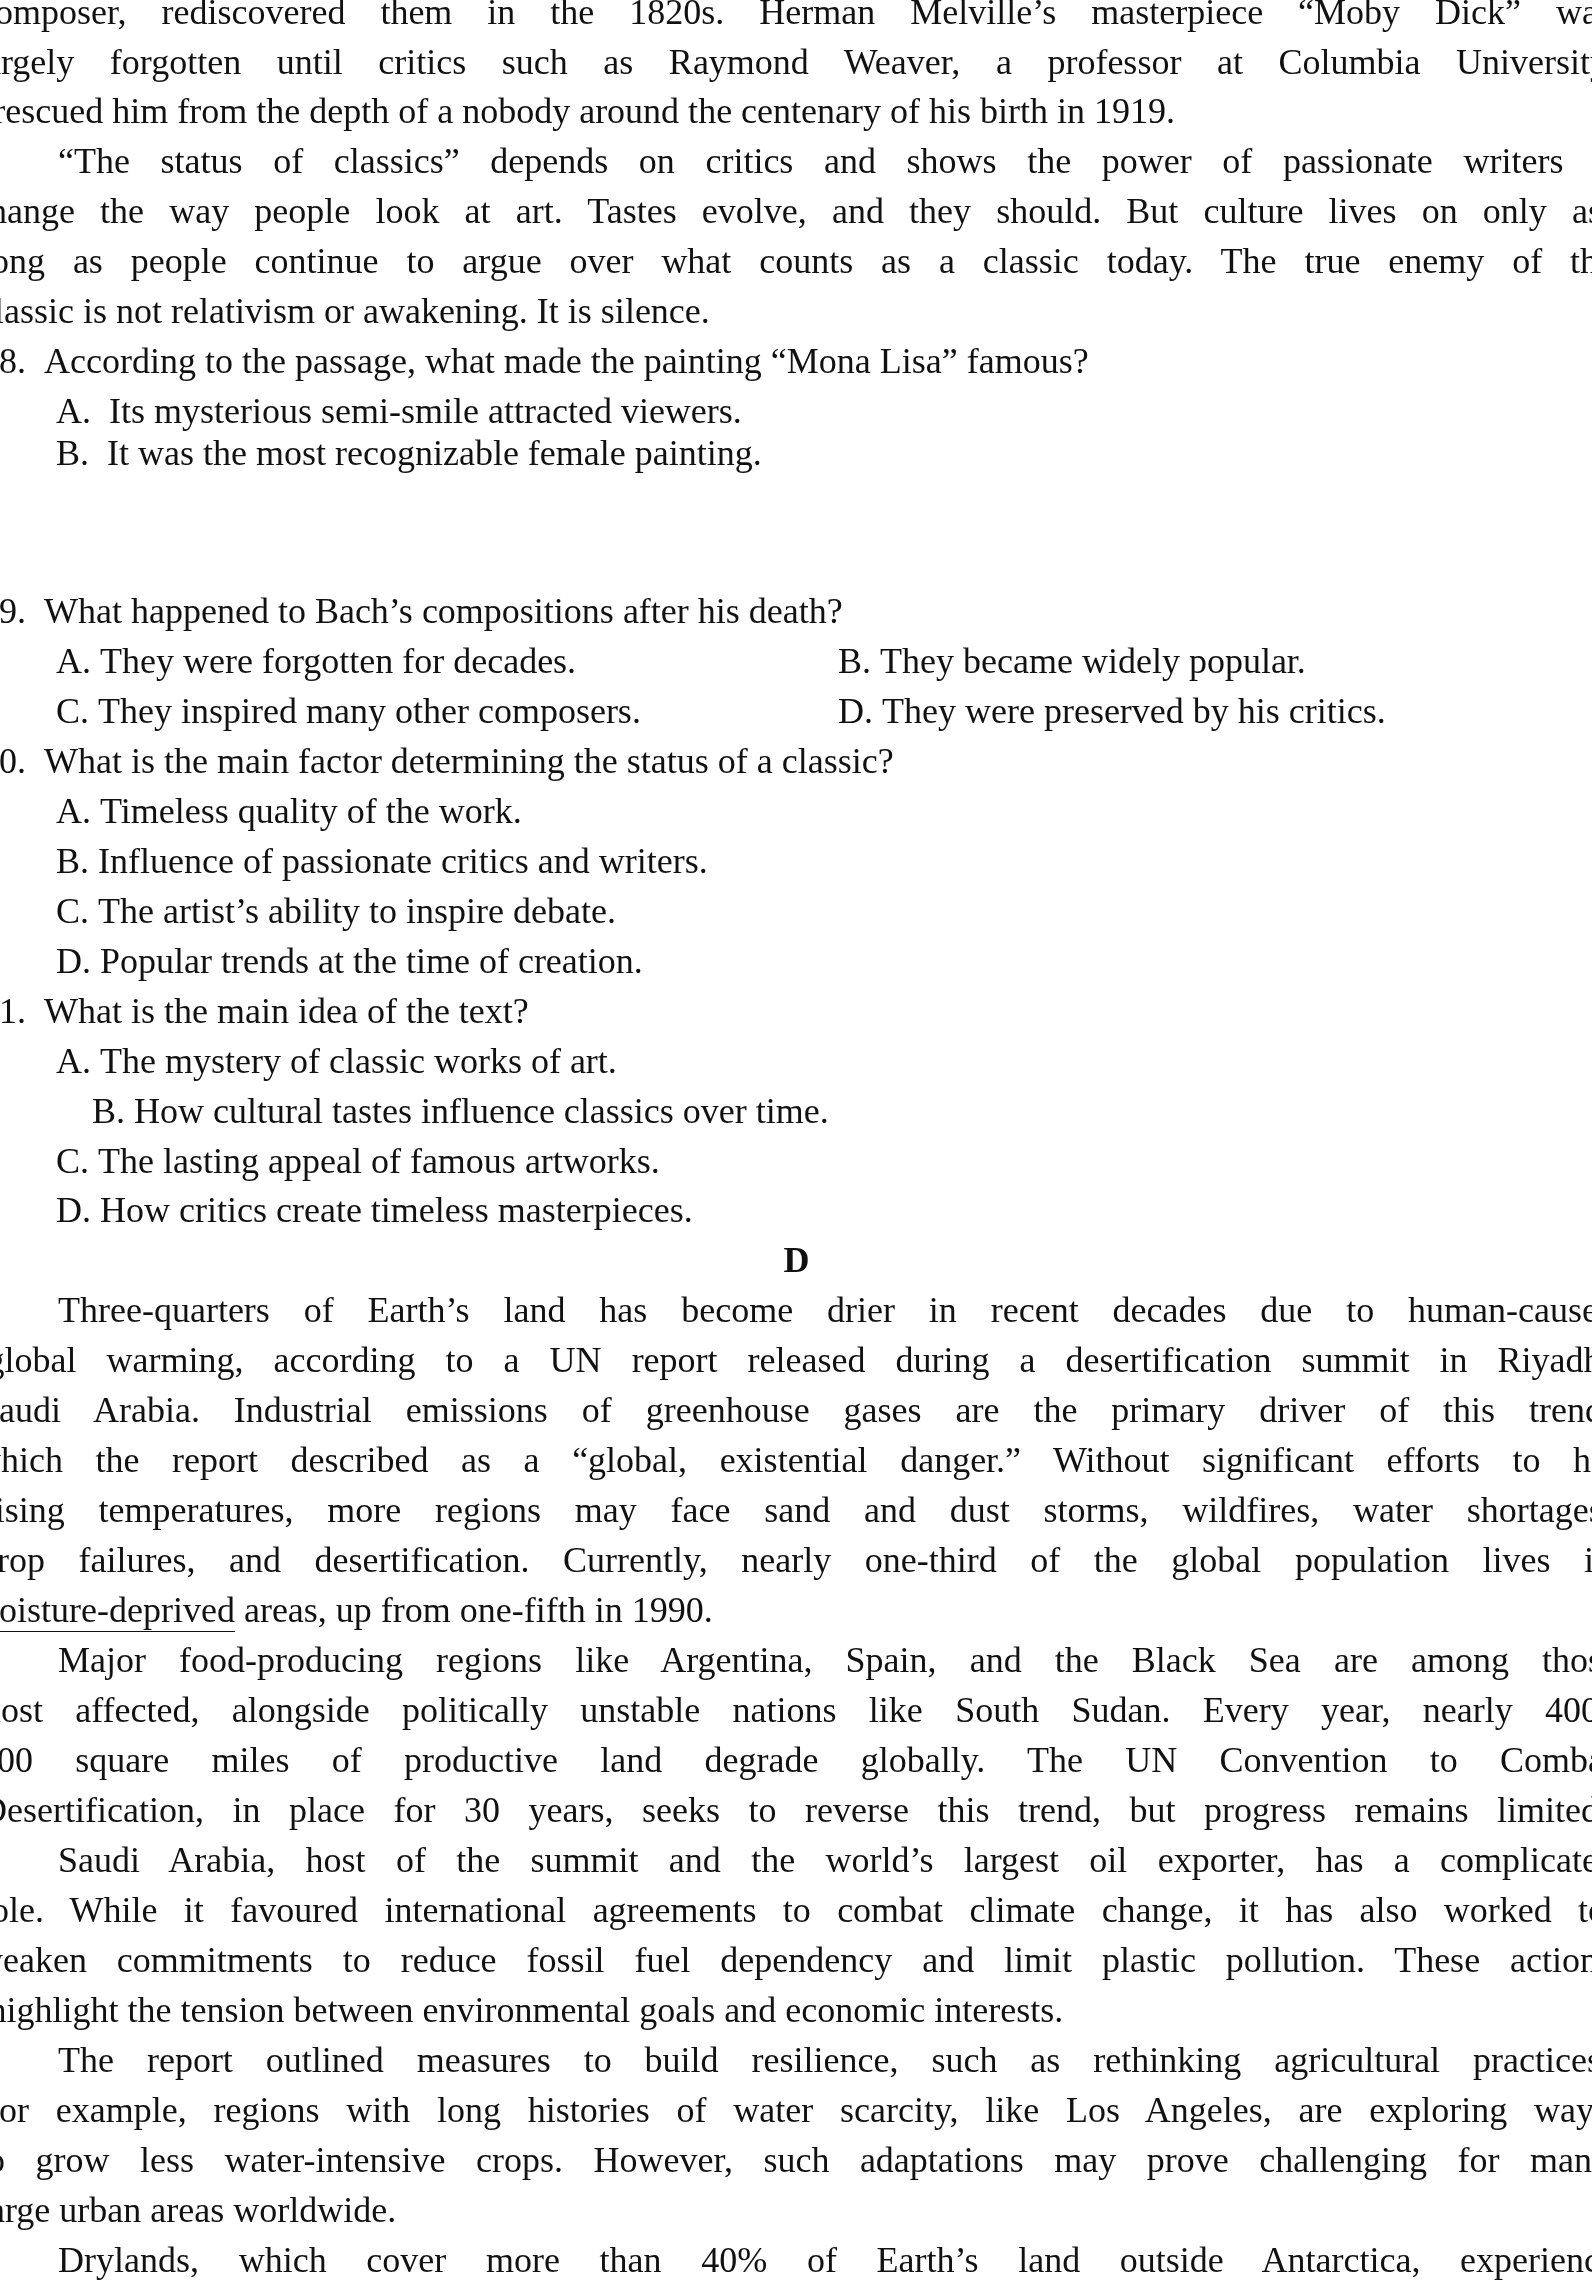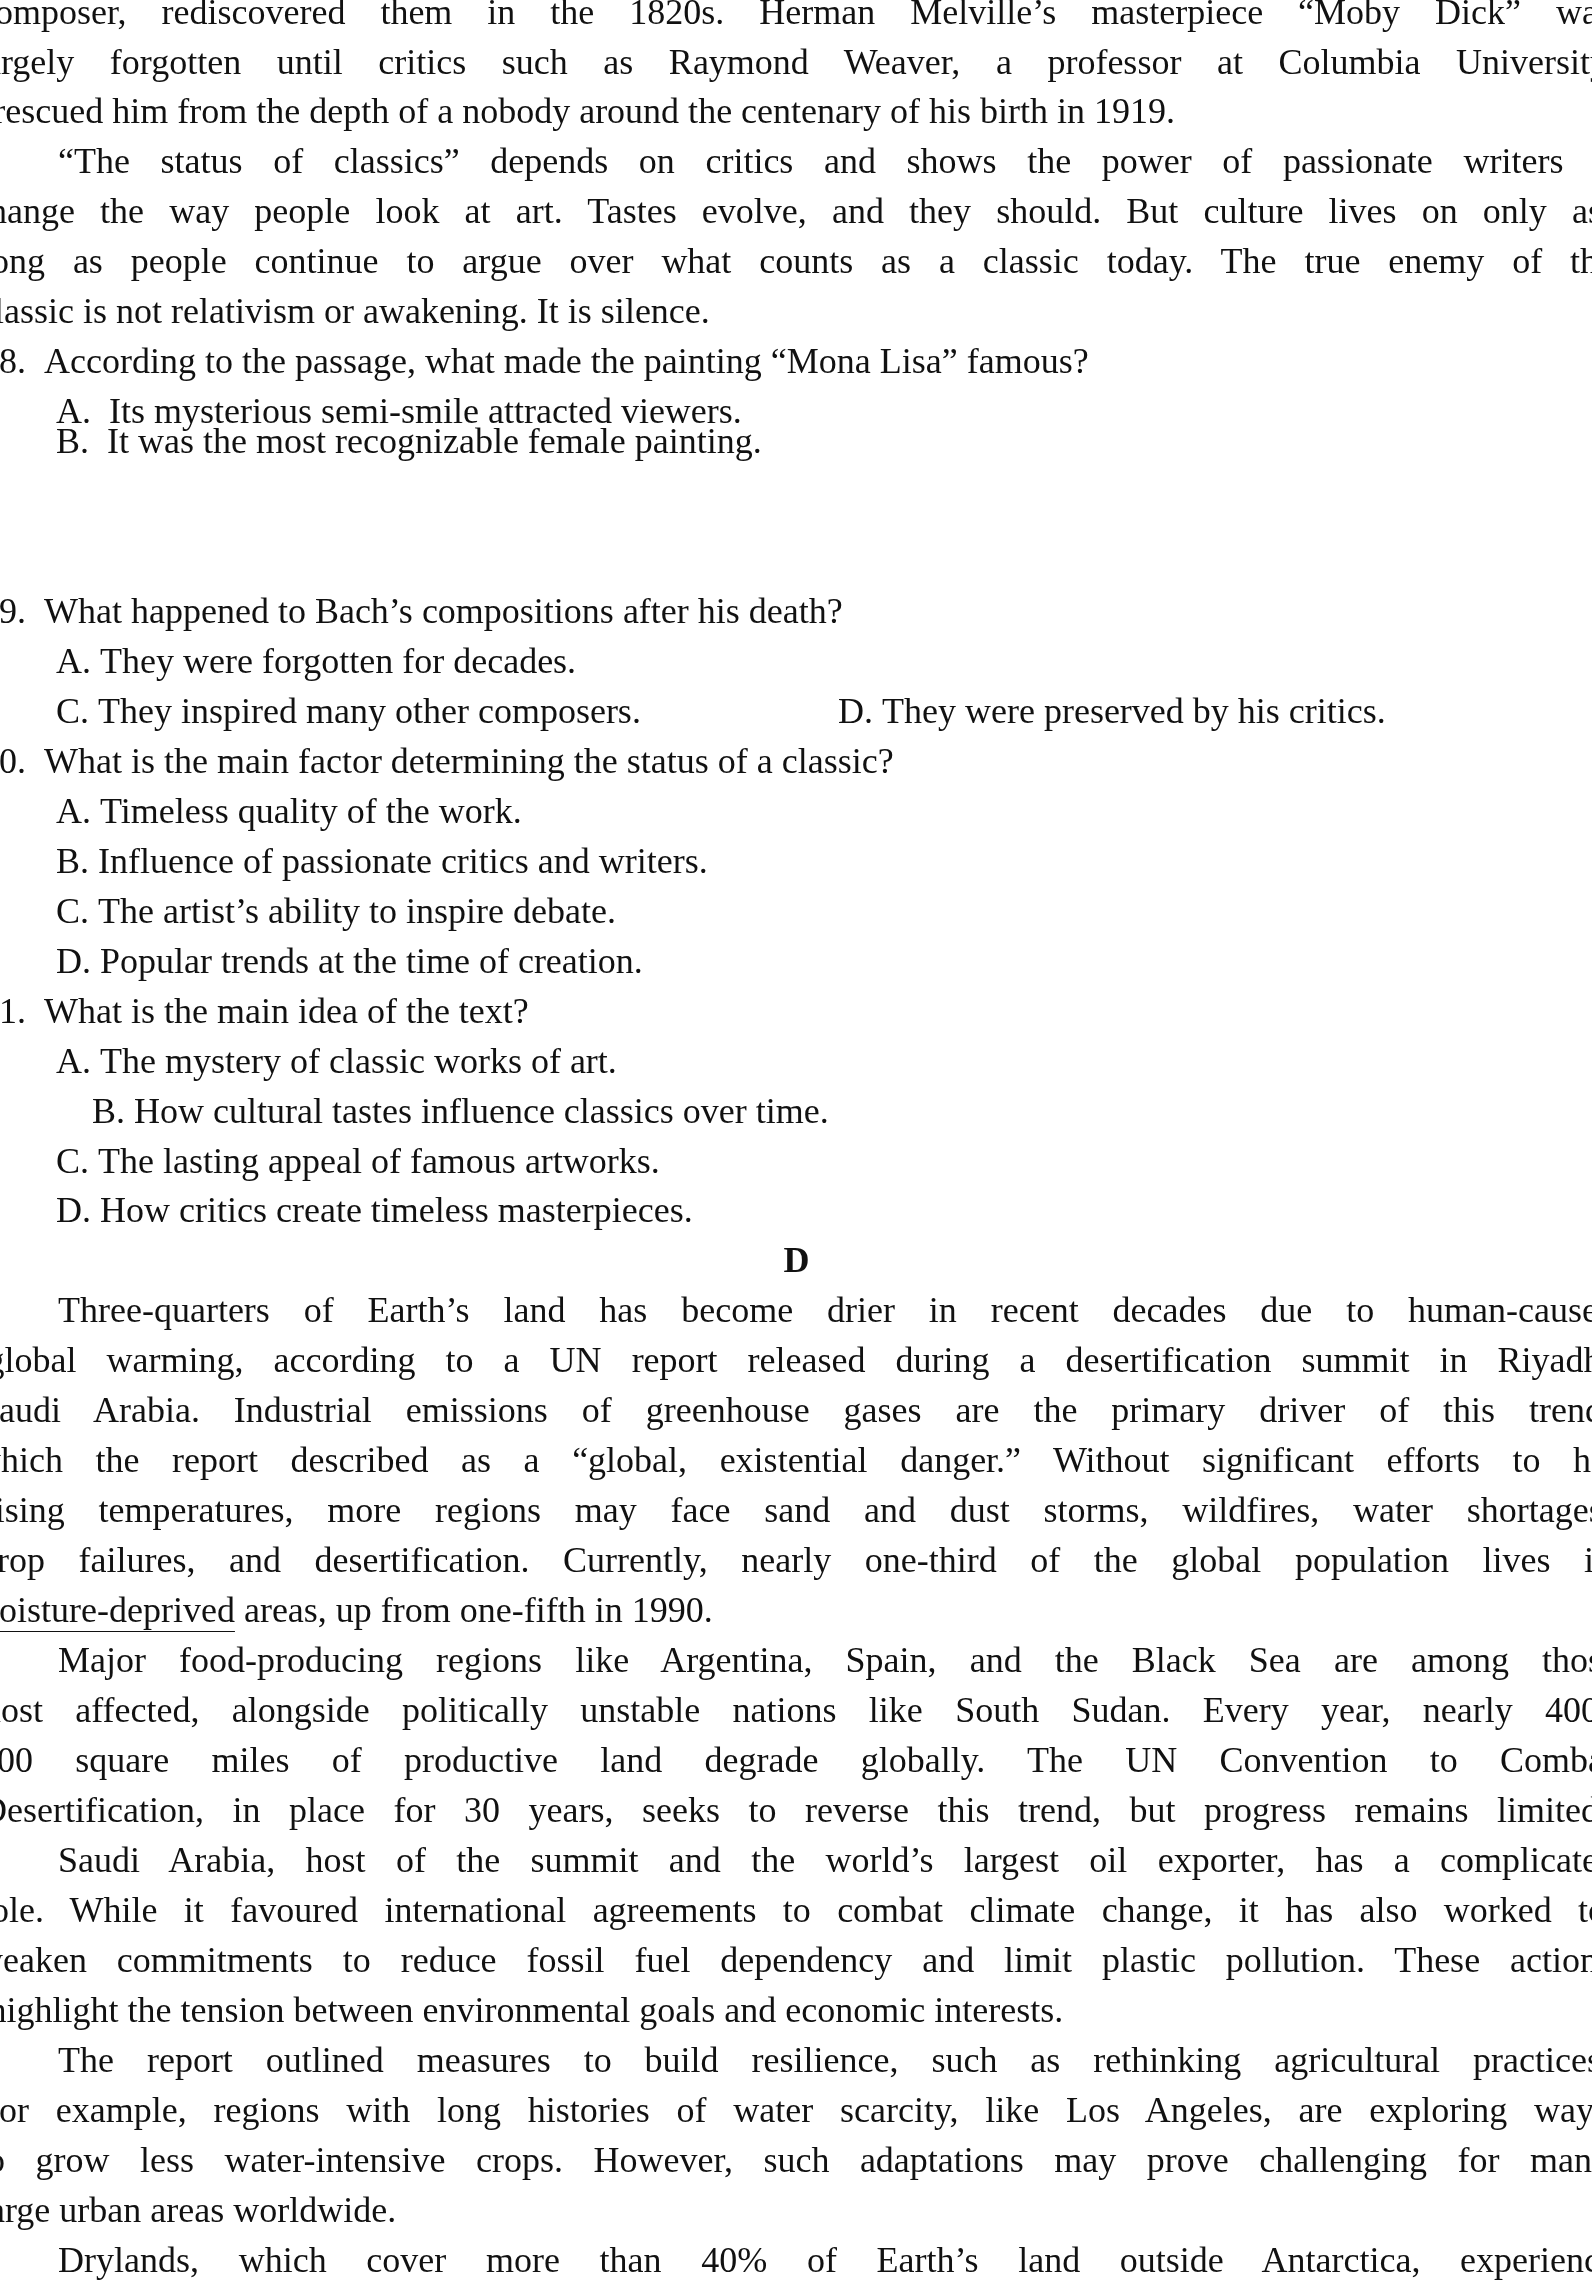--- a/index.html
+++ b/index.html
@@ -31,26 +31,27 @@
 
   <div class="line just" style="left:58px; top:136px; width:1564px;">“The status of classics” depends on critics and shows the power of passionate writers to</div>
   <div class="line just" style="left:-27px; top:186px; width:1629px;">change the way people look at art.  Tastes evolve, and they should.  But culture lives on only as</div>
   <div class="line just" style="left:-19px; top:236px; width:1633px;">long as people continue to argue over what counts as a classic today.  The true enemy of the</div>
   <div class="line" style="left:-22px; top:286px;">classic is not relativism or awakening.  It is silence.</div>
 
   <div class="line" style="left:-19px; top:336px;">
     <span>28.</span>&nbsp;&nbsp;<span>According to the passage,  what made the painting “Mona Lisa” famous?</span>
   </div>
   <div class="line" style="left:56px; top:386px;"><span>A.</span>&nbsp;&nbsp;<span>Its mysterious semi-smile attracted viewers.</span></div>
-  <div class="line" style="left:56px; top:416px;text-align:center;"><span>B.</span>&nbsp;&nbsp;<span>It was the most recognizable female painting.</span></div>
+  <div class="line" style="left:56px; top:428px;text-align:center;"><span>B.</span>&nbsp;&nbsp;<span>It was the most recognizable female painting.</span></div>
 
   <div class="line" style="left:-19px; top:586px;">
     <span>29.</span>&nbsp;&nbsp;<span>What happened to Bach’s compositions after his death?</span>
   </div>
   <div class="line" style="left:56px; top:636px;"><span>A.</span>&nbsp;<span>They were forgotten for decades.</span></div>
+  <div class="line" style="left:838px; top:636px;"><span>B.</span>&nbsp;<span>They became widely popular.</span></div>
   <div class="line" style="left:56px; top:686px;"><span>C.</span>&nbsp;<span>They inspired many other composers.</span></div>
   <div class="line" style="left:838px; top:686px;"><span>D.</span>&nbsp;<span>They were preserved by his critics.</span></div>
 
   <div class="line" style="left:-19px; top:736px;">
     <span>30.</span>&nbsp;&nbsp;<span>What is the main factor determining the status of a classic?</span>
   </div>
   <div class="line" style="left:56px; top:836px;"><span>B.</span>&nbsp;<span>Influence of passionate critics and writers.</span></div>
   <div class="line" style="left:56px; top:786px;"><span>A.</span>&nbsp;<span>Timeless quality of the work.</span></div>
   <div class="line" style="left:56px; top:886px;text-align:center;"><span>C.</span>&nbsp;<span>The artist’s ability to inspire debate.</span></div>
   <div class="line" style="left:56px; top:936px;"><span>D.</span>&nbsp;<span>Popular trends at the time of creation.</span></div>

